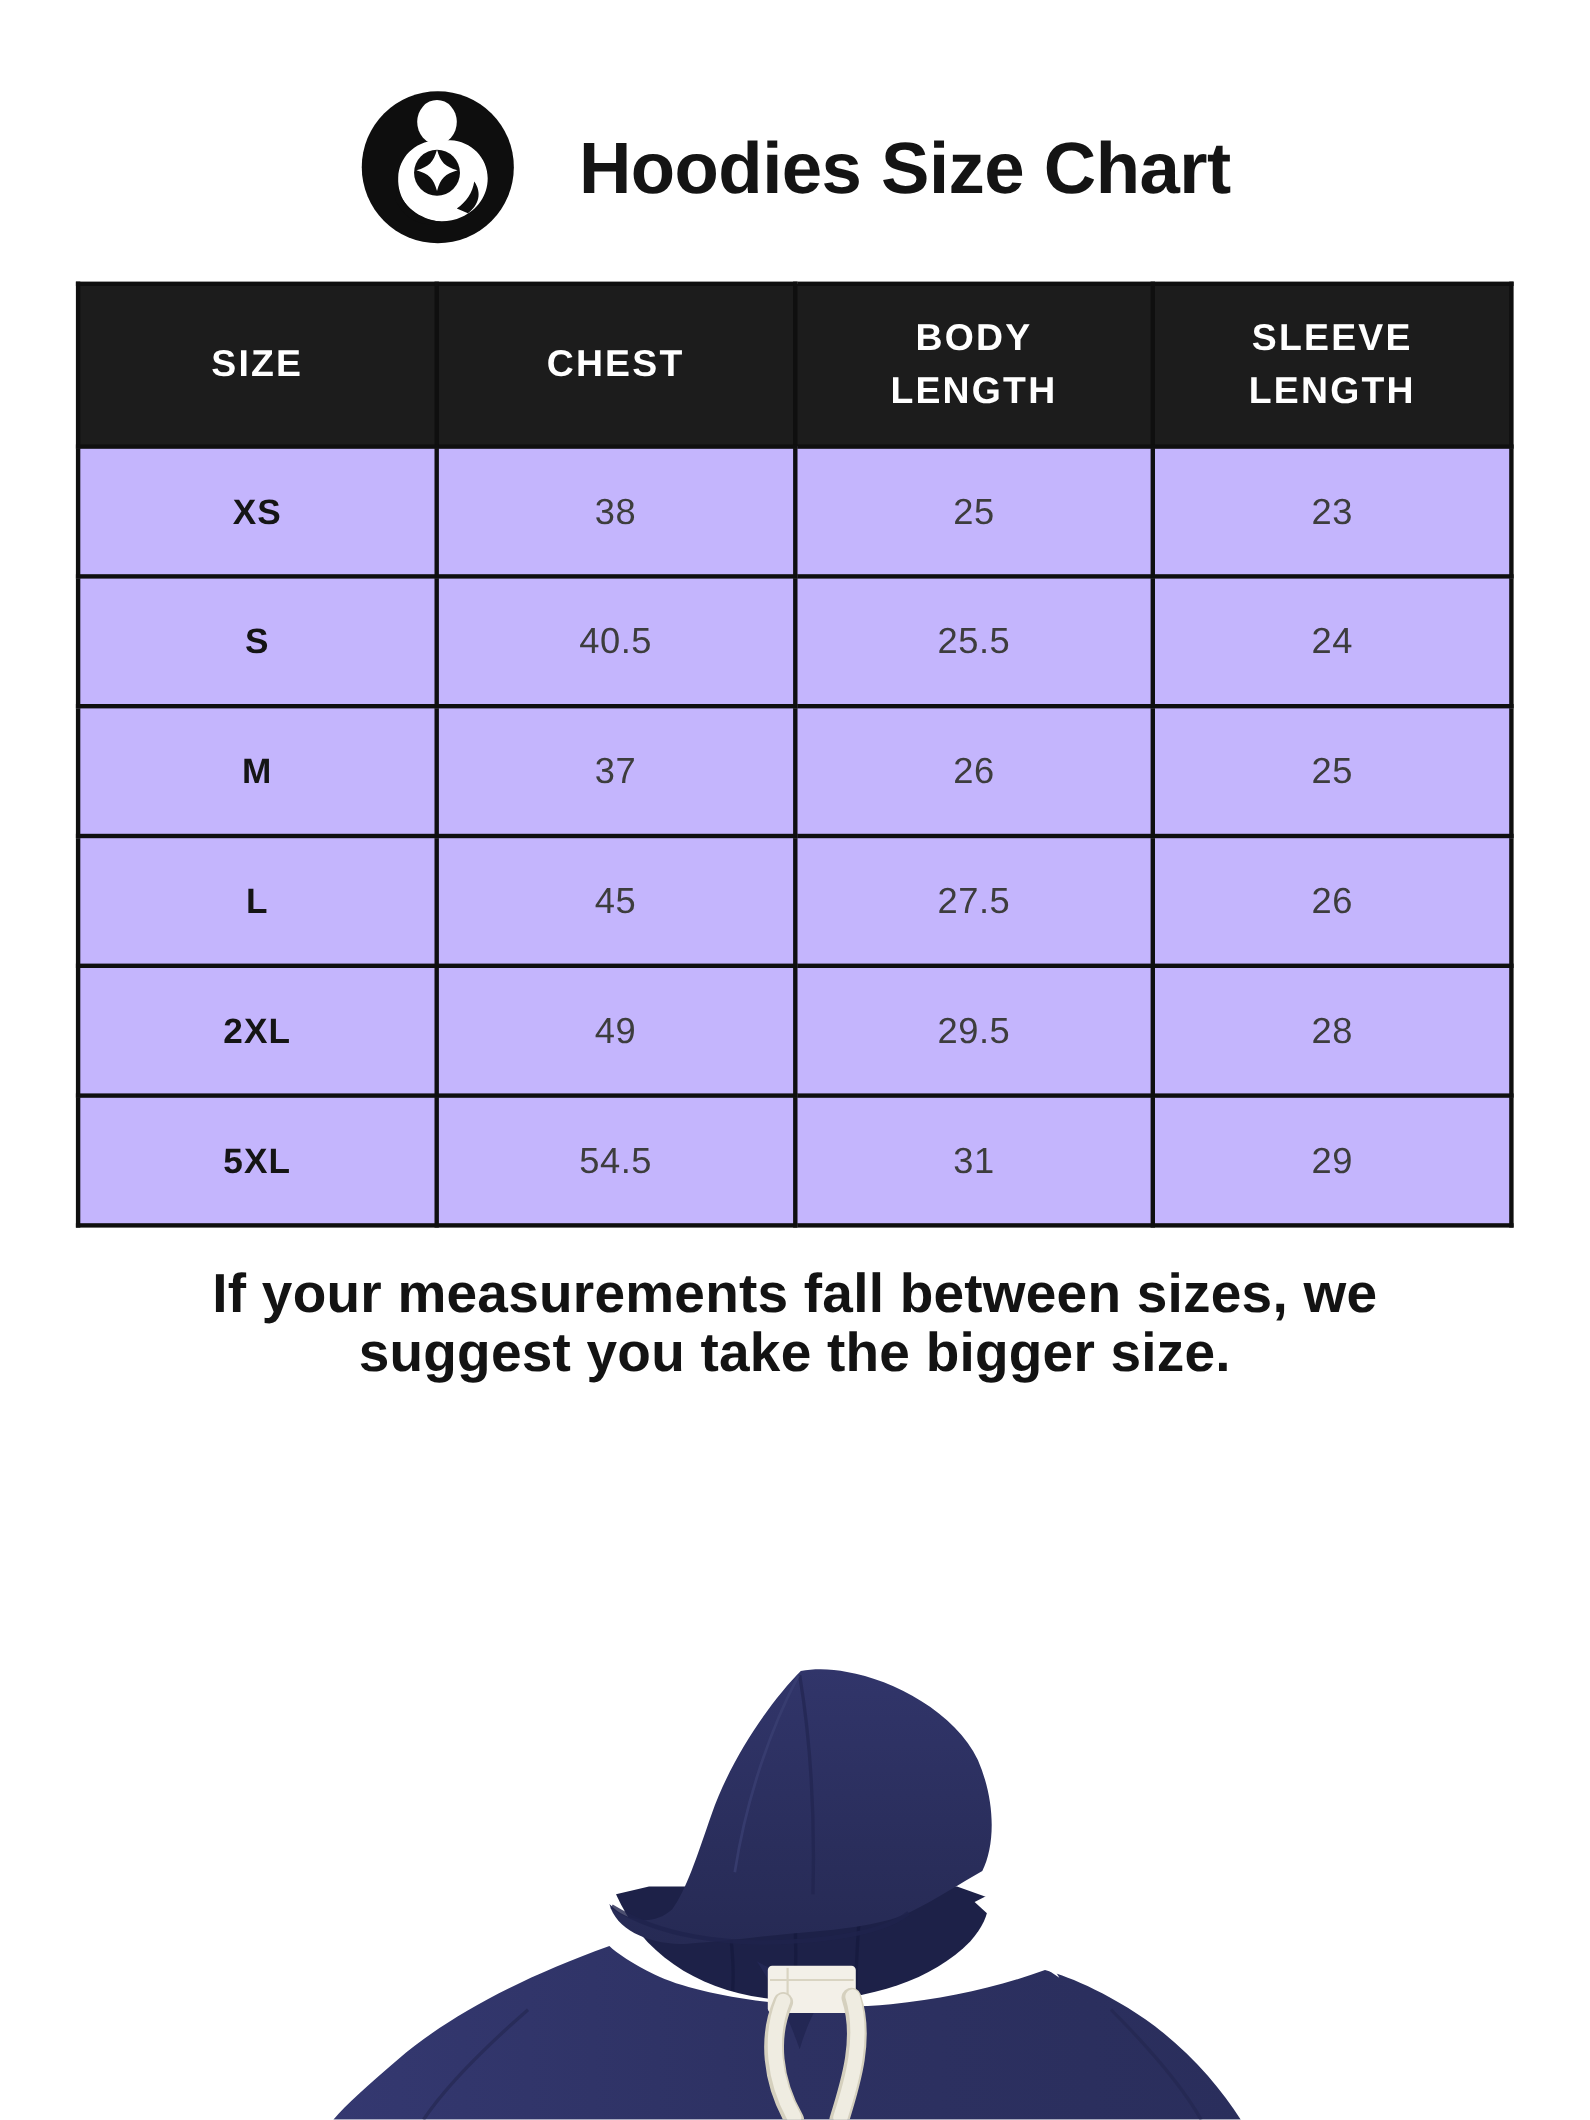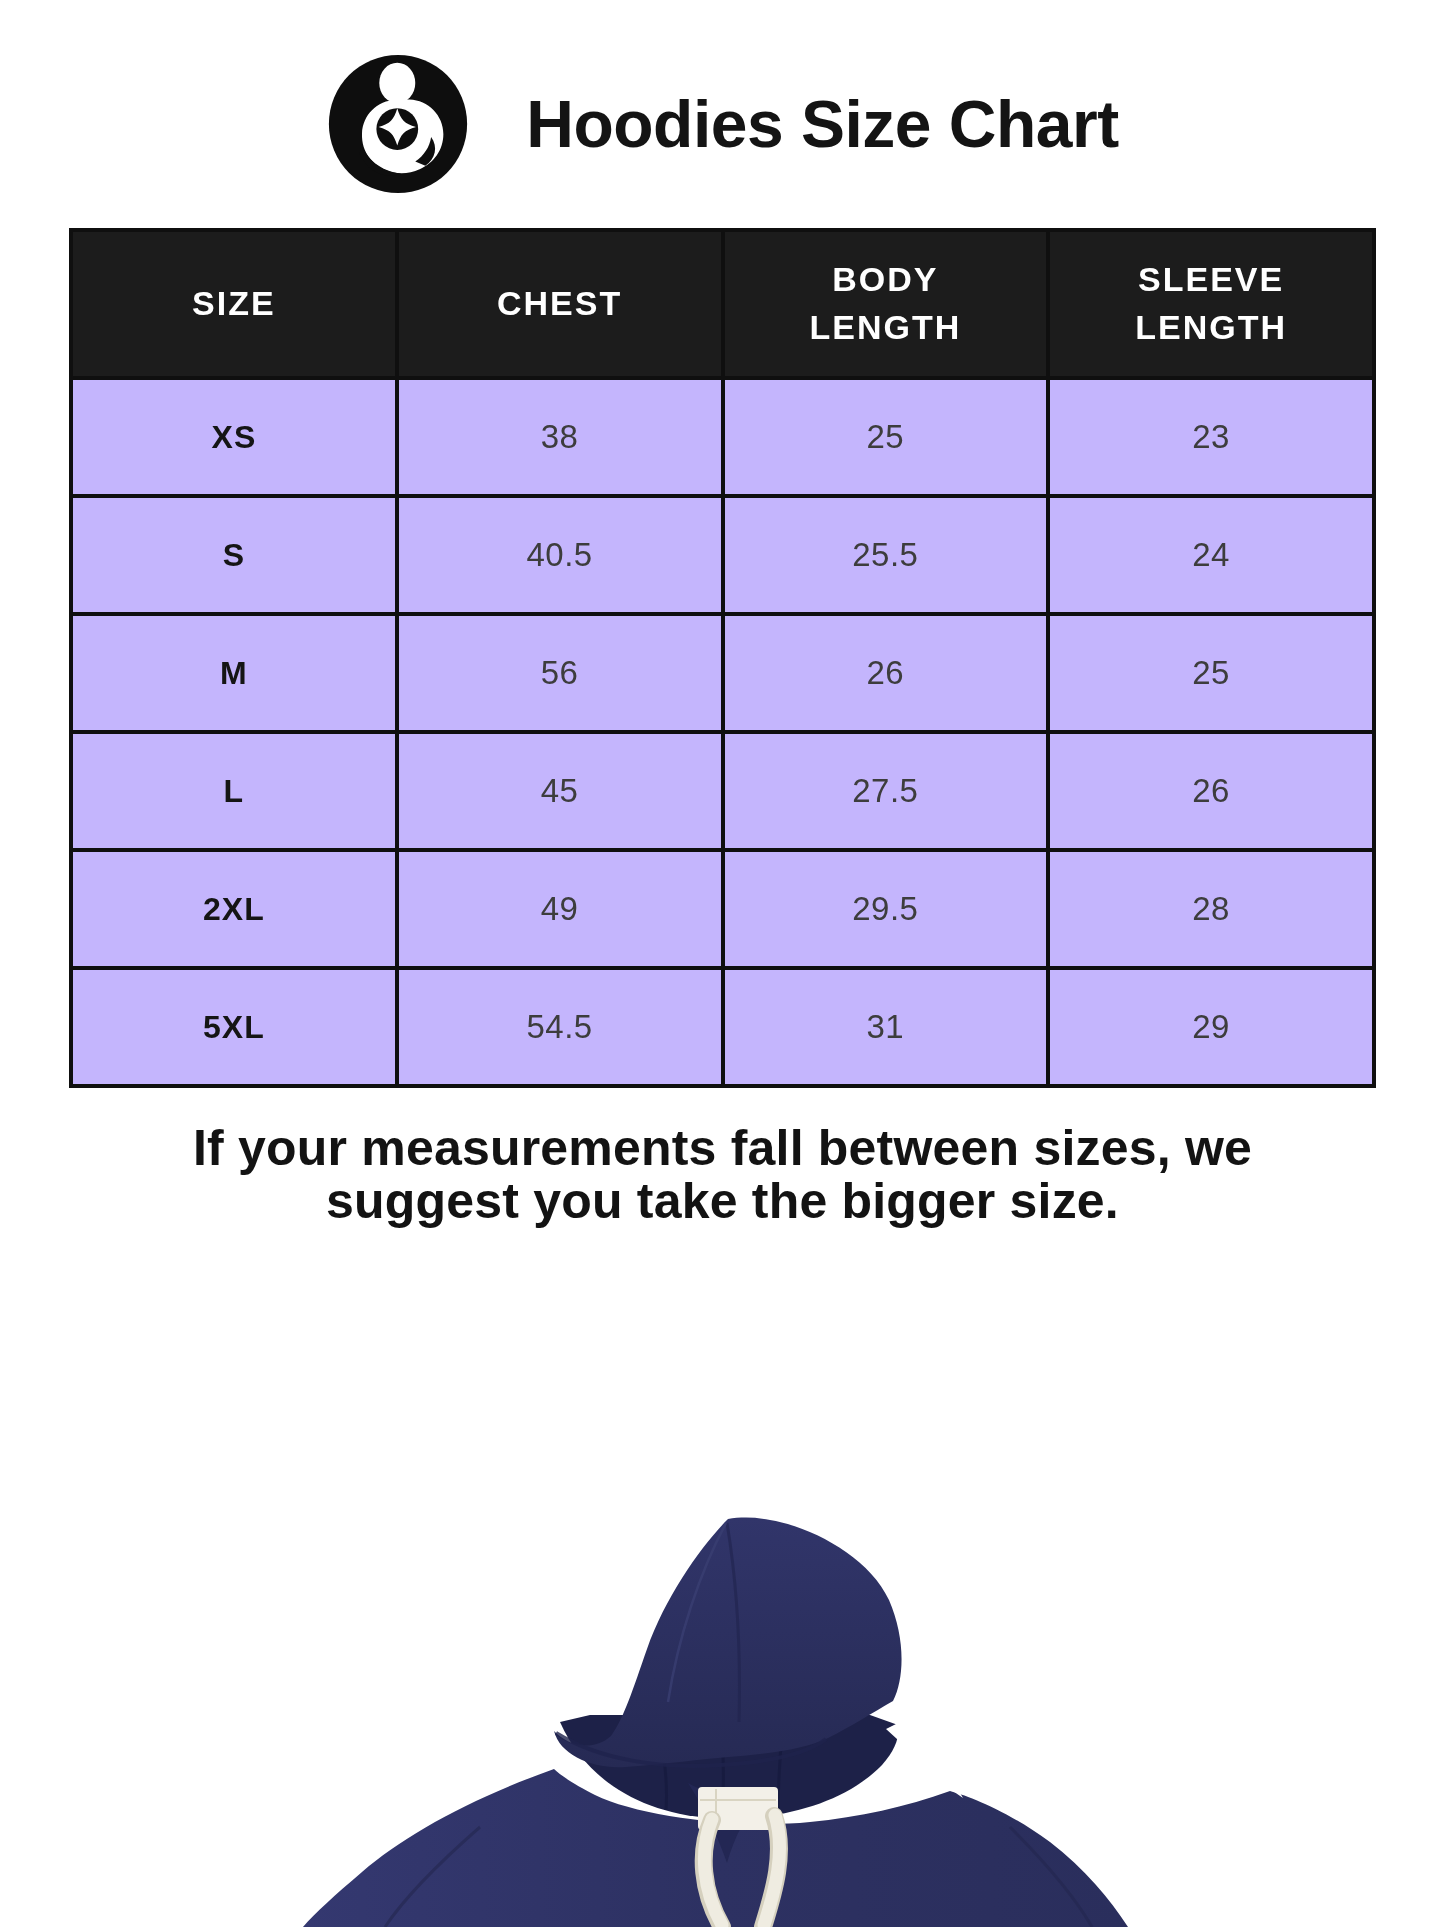--- a/index.html
+++ b/index.html
@@ -12,21 +12,21 @@
     font-family: "Liberation Sans", sans-serif;
   }
   .page { width: 1445px; height: 1927px; position: relative; }
 
   
   .brand-header {
     display: flex;
     align-items: center;
     justify-content: center;
     gap: 56px;
-    padding-top: 52px;
+    padding-top: 80px;
     height: 144px;
   }
   .logo { width: 144px; height: 144px; flex: 0 0 auto; }
   .logo svg { width: 144px; height: 144px; display: block; }
   .page-title {
     margin: 0;
     font-size: 66px;
     font-weight: 700;
     letter-spacing: -0.5px;
     color: #141414;
@@ -133,21 +133,21 @@
           <td class="num-cell">23</td>
         </tr>
         <tr>
           <td class="size-cell">S</td>
           <td class="num-cell">40.5</td>
           <td class="num-cell">25.5</td>
           <td class="num-cell">24</td>
         </tr>
         <tr>
           <td class="size-cell">M</td>
-          <td class="num-cell">56</td>
+          <td class="num-cell">37</td>
           <td class="num-cell">26</td>
           <td class="num-cell">25</td>
         </tr>
         <tr>
           <td class="size-cell">L</td>
           <td class="num-cell">45</td>
           <td class="num-cell">27.5</td>
           <td class="num-cell">26</td>
         </tr>
         <tr>

